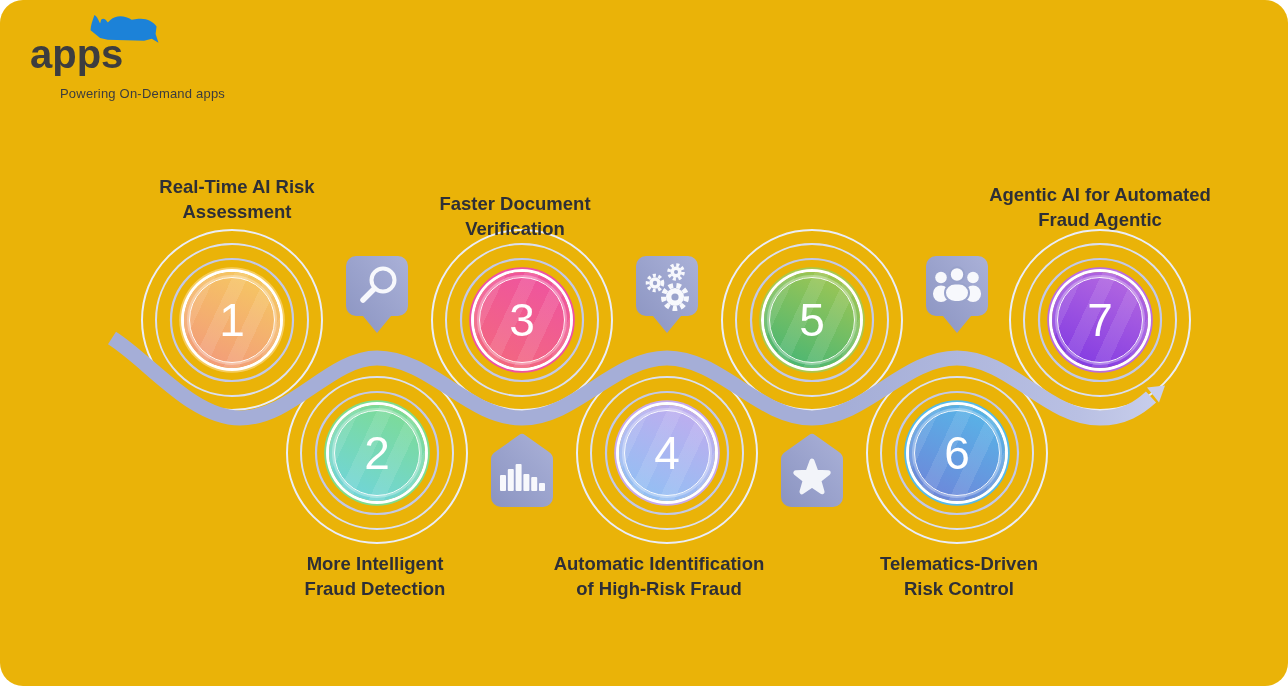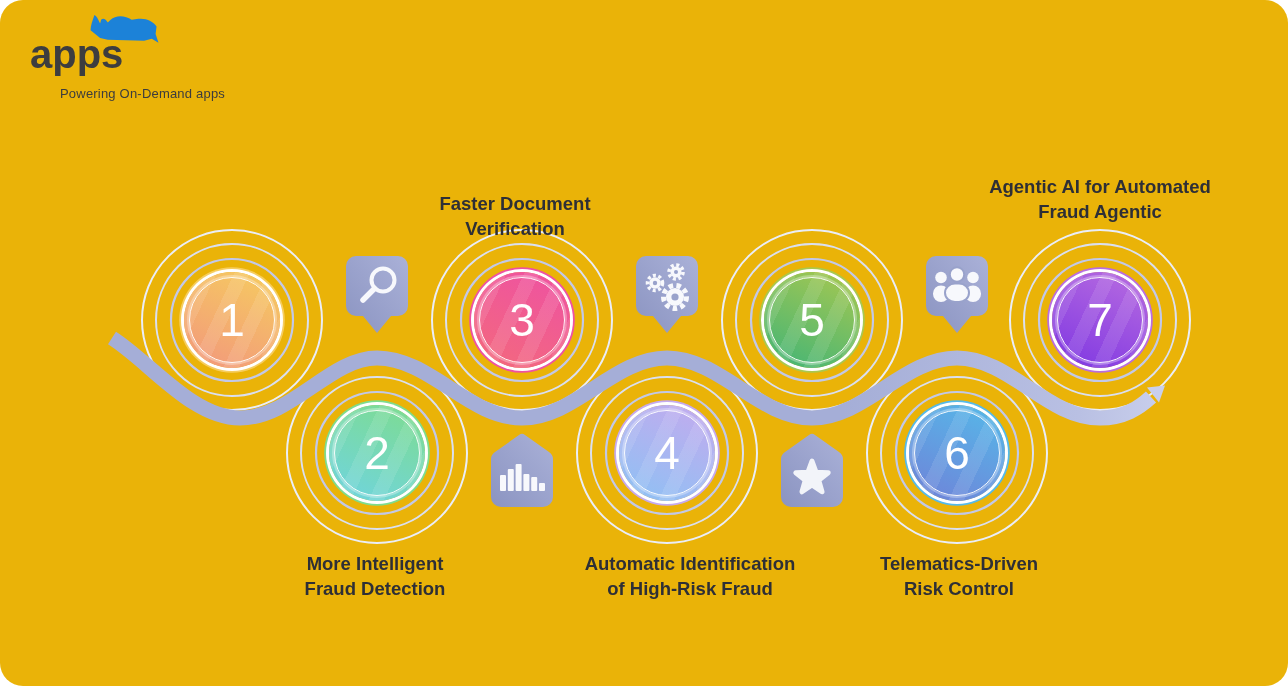--- a/index.html
+++ b/index.html
@@ -154,24 +154,25 @@
         <rect x="48" y="50" width="6" height="8" rx="1"></rect>
       </g>
     </g>
 
     <g transform="translate(781,433)">
       <path fill="url(#badgeGrad)" d="M28,2 Q31,-0.5 34,2 L58,19 Q62,22 62,26 L62,64 A10,10 0 0 1 52,74 L10,74 A10,10 0 0 1 0,64 L0,26 Q0,22 4,19 Z"></path>
       <polygon points="31,28 35.1,39.3 47.2,39.7 37.7,47.2 41,58.8 31,52 21,58.8 24.3,47.2 14.8,39.7 26.9,39.3" fill="#f2f4f9" stroke="#f2f4f9" stroke-width="5" stroke-linejoin="round"></polygon>
     </g>
   </svg>
 
+  <div class="title" style="left:237px;top:174px"><span>Real-Time AI Risk</span><br><span>Assessment</span></div>
   <div class="title" style="left:515px;top:191px"><span>Faster Document</span><br><span>Verification</span></div>
-  <div class="title" style="left:1100px;top:174px"><span>Agentic AI for Automated</span><br><span>Fraud Agentic</span></div>
+  <div class="title" style="left:1100px;top:182px"><span>Agentic AI for Automated</span><br><span>Fraud Agentic</span></div>
   <div class="title" style="left:375px;top:551px"><span>More Intelligent</span><br><span>Fraud Detection</span></div>
-  <div class="title" style="left:690px;top:551px"><span>Automatic Identification</span><br><span>of High-Risk Fraud</span></div>
+  <div class="title" style="left:659px;top:551px"><span>Automatic Identification</span><br><span>of High-Risk Fraud</span></div>
   <div class="title" style="left:959px;top:551px"><span>Telematics-Driven</span><br><span>Risk Control</span></div>
 
   <div class="node" style="left: 184px; top: 272px; --g1: #f6cd5f; --g2: #f2967d;">
       <span class="num">1</span>
     </div>
   <div class="node" style="left: 329px; top: 405px; --g1: #7edc8d; --g2: #6fd4e2;">
       <span class="num">2</span>
     </div>
   <div class="node" style="left: 474px; top: 272px; --g1: #ee51a3; --g2: #f36a7c;">
       <span class="num">3</span>

